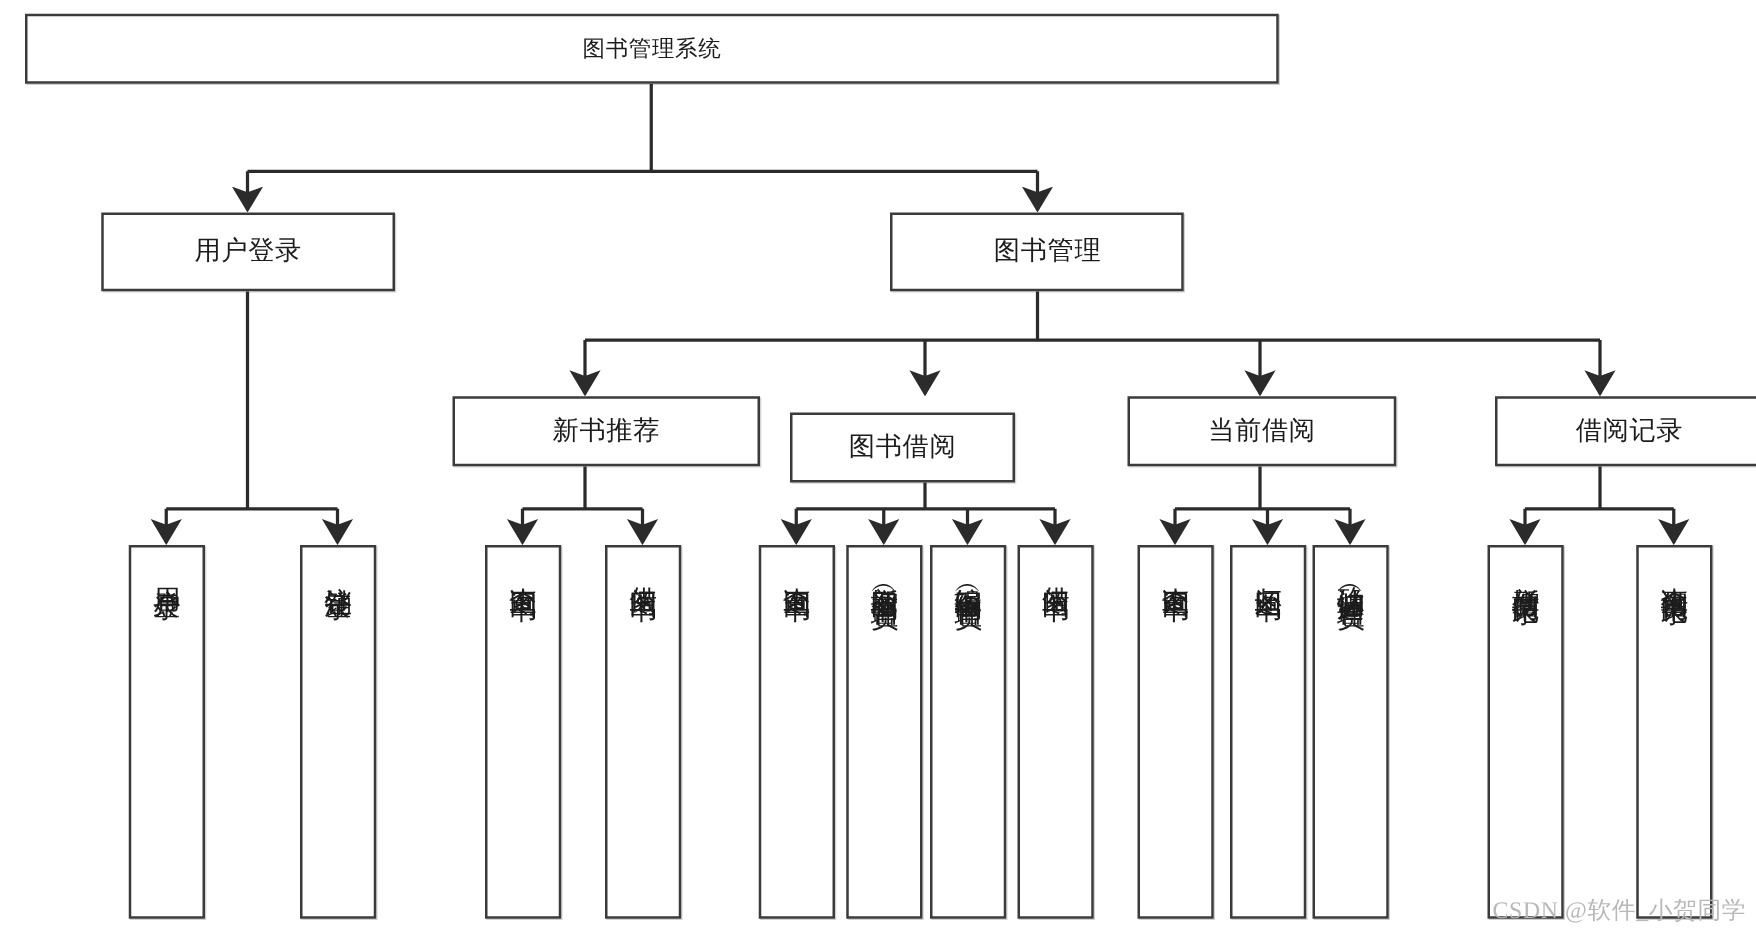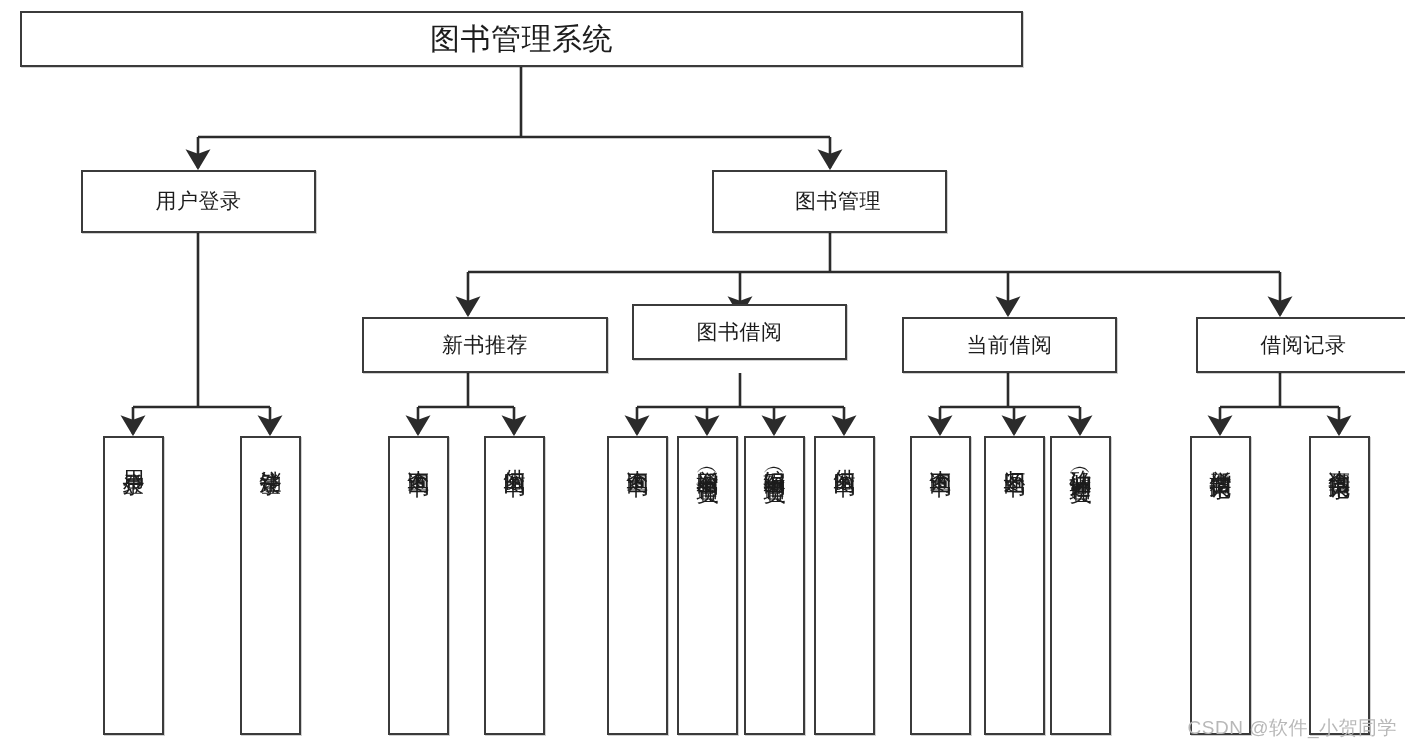--- a/index.html
+++ b/index.html
@@ -37,21 +37,21 @@
     justify-content: center;
     color: #1c1c1c;
   }
   .node .label {
     font-size: 21px;
     line-height: 1.15;
     letter-spacing: 0.5px;
     white-space: nowrap;
     color: #1c1c1c;
   }
-  .node.root .label { font-size: 30px; text-align: center; }
+  .node.root .label { font-size: 18px; text-align: center; }
   .node.leaf {
     align-items: flex-start;
     justify-content: center;
     padding-top: 14px;
   }
   .node.leaf .label {
     writing-mode: vertical-rl;
     text-orientation: upright;
     font-size: 22px;
     line-height: 1.28;
@@ -60,21 +60,21 @@
     max-height: 268px;
   }
   #watermark {
     position: absolute;
     right: 8px;
     bottom: 6px;
     font-size: 19px;
     color: #b8b8b8;
     letter-spacing: 0.5px;
     white-space: nowrap;
-    font-family: Liberation Sans, sans-serif;
+    font-family: Liberation Serif, serif;
     margin-top: 12px;
   }
 </style>
 </head>
 <body>
 
 <div id="canvas" style="background: rgb(255, 255, 255);">
 
   <svg class="wires" viewBox="0 0 1405 747" xmlns="http://www.w3.org/2000/svg">
     <defs>
@@ -135,21 +135,21 @@
   <div class="node lvl2" style="left: 81px; top: 170px; width: 235px; height: 63px; border-color: rgb(59, 59, 59); background: rgb(255, 255, 255); color: rgb(28, 28, 28);">
     <span class="label">用户登录</span>
   </div>
   <div class="node lvl2" style="left: 712px; top: 170px; width: 235px; height: 63px; border-color: rgb(59, 59, 59); background: rgb(255, 255, 255); color: rgb(28, 28, 28); padding-left: 17px;">
     <span class="label">图书管理</span>
   </div>
 
   <div class="node lvl3" style="left: 362px; top: 317px; width: 246px; height: 56px; border-color: rgb(59, 59, 59); background: rgb(255, 255, 255); color: rgb(28, 28, 28);">
     <span class="label">新书推荐</span>
   </div>
-  <div class="node lvl3" style="left: 632px; top: 304px; width: 215px; height: 56px; border-color: rgb(59, 59, 59); background: rgb(255, 255, 255); color: rgb(28, 28, 28);">
+  <div class="node lvl3" style="left: 632px; top: 330px; width: 180px; height: 56px; border-color: rgb(59, 59, 59); background: rgb(255, 255, 255); color: rgb(28, 28, 28);">
     <span class="label">图书借阅</span>
   </div>
   <div class="node lvl3" style="left: 902px; top: 317px; width: 215px; height: 56px; border-color: rgb(59, 59, 59); background: rgb(255, 255, 255); color: rgb(28, 28, 28); text-align: center;">
     <span class="label">当前借阅</span>
   </div>
   <div class="node lvl3" style="left: 1172px; top: 317px; width: 215px; height: 56px; border-color: rgb(59, 59, 59); background: rgb(255, 255, 255); color: rgb(28, 28, 28); margin-left: 24px;">
     <span class="label">借阅记录</span>
   </div>
 
   <div class="node leaf" style="left: 103px; top: 436px; width: 61px; height: 299px; border-color: rgb(59, 59, 59); background: rgb(255, 255, 255); color: rgb(28, 28, 28);">

